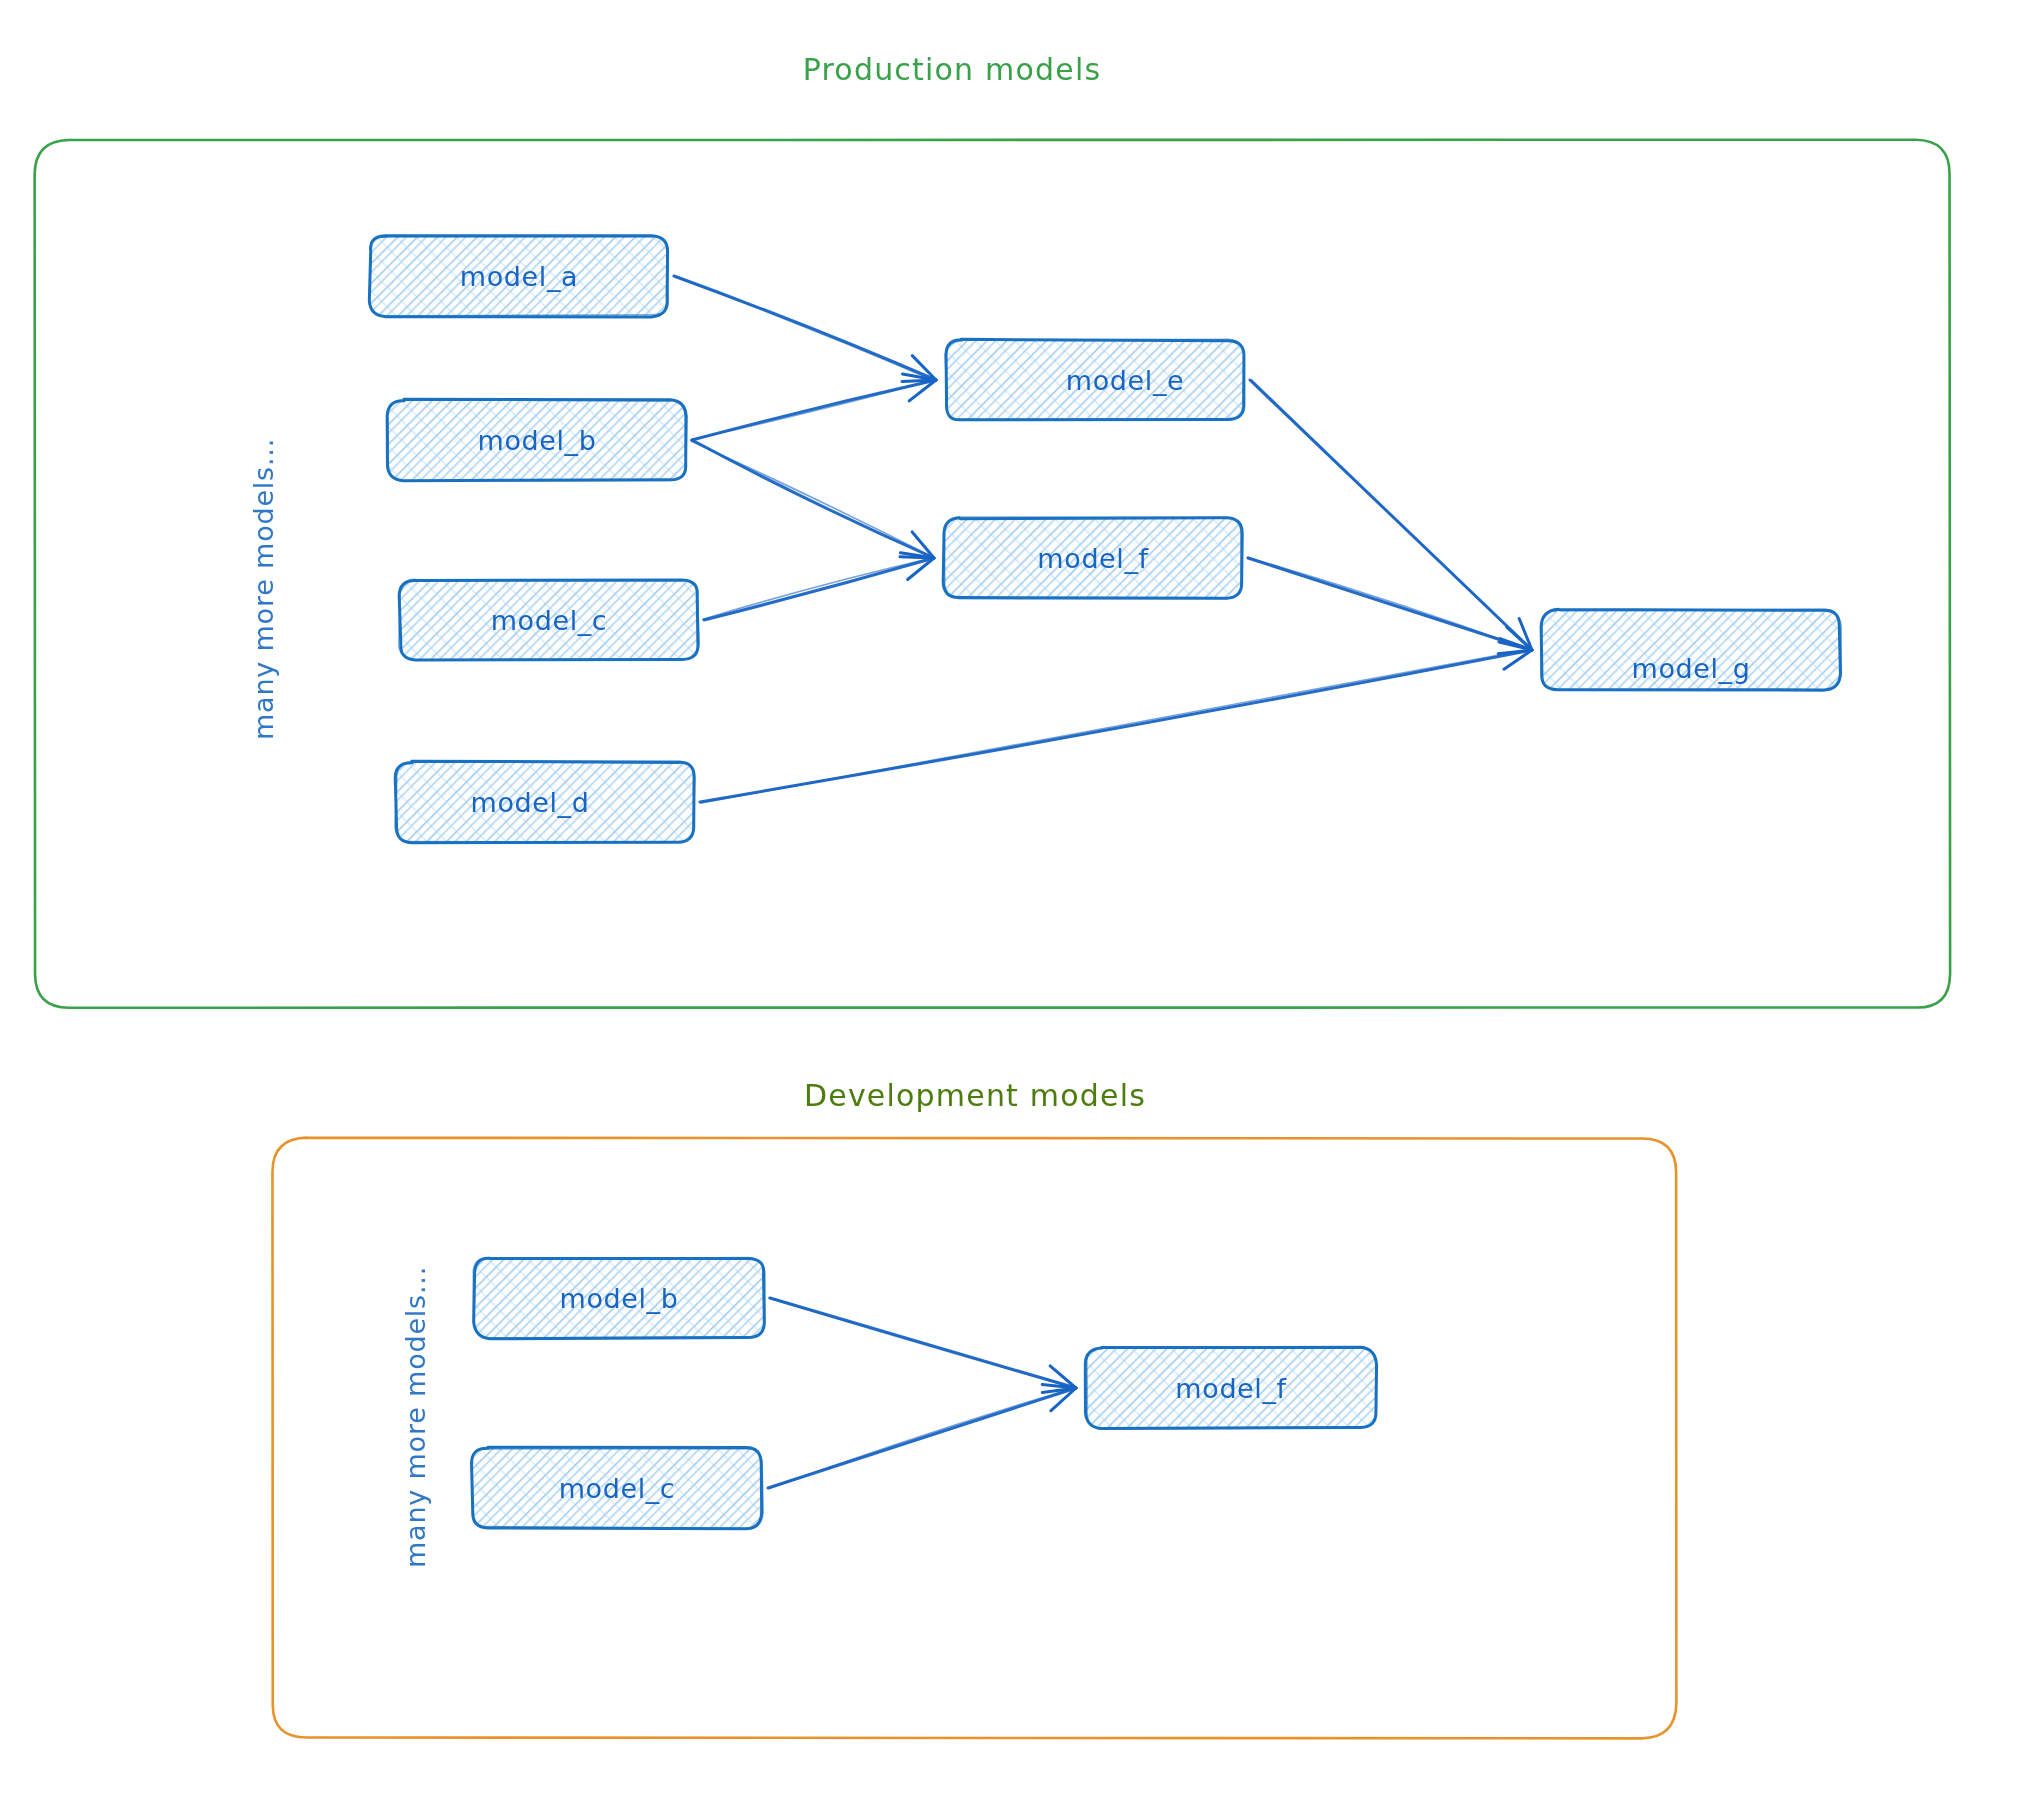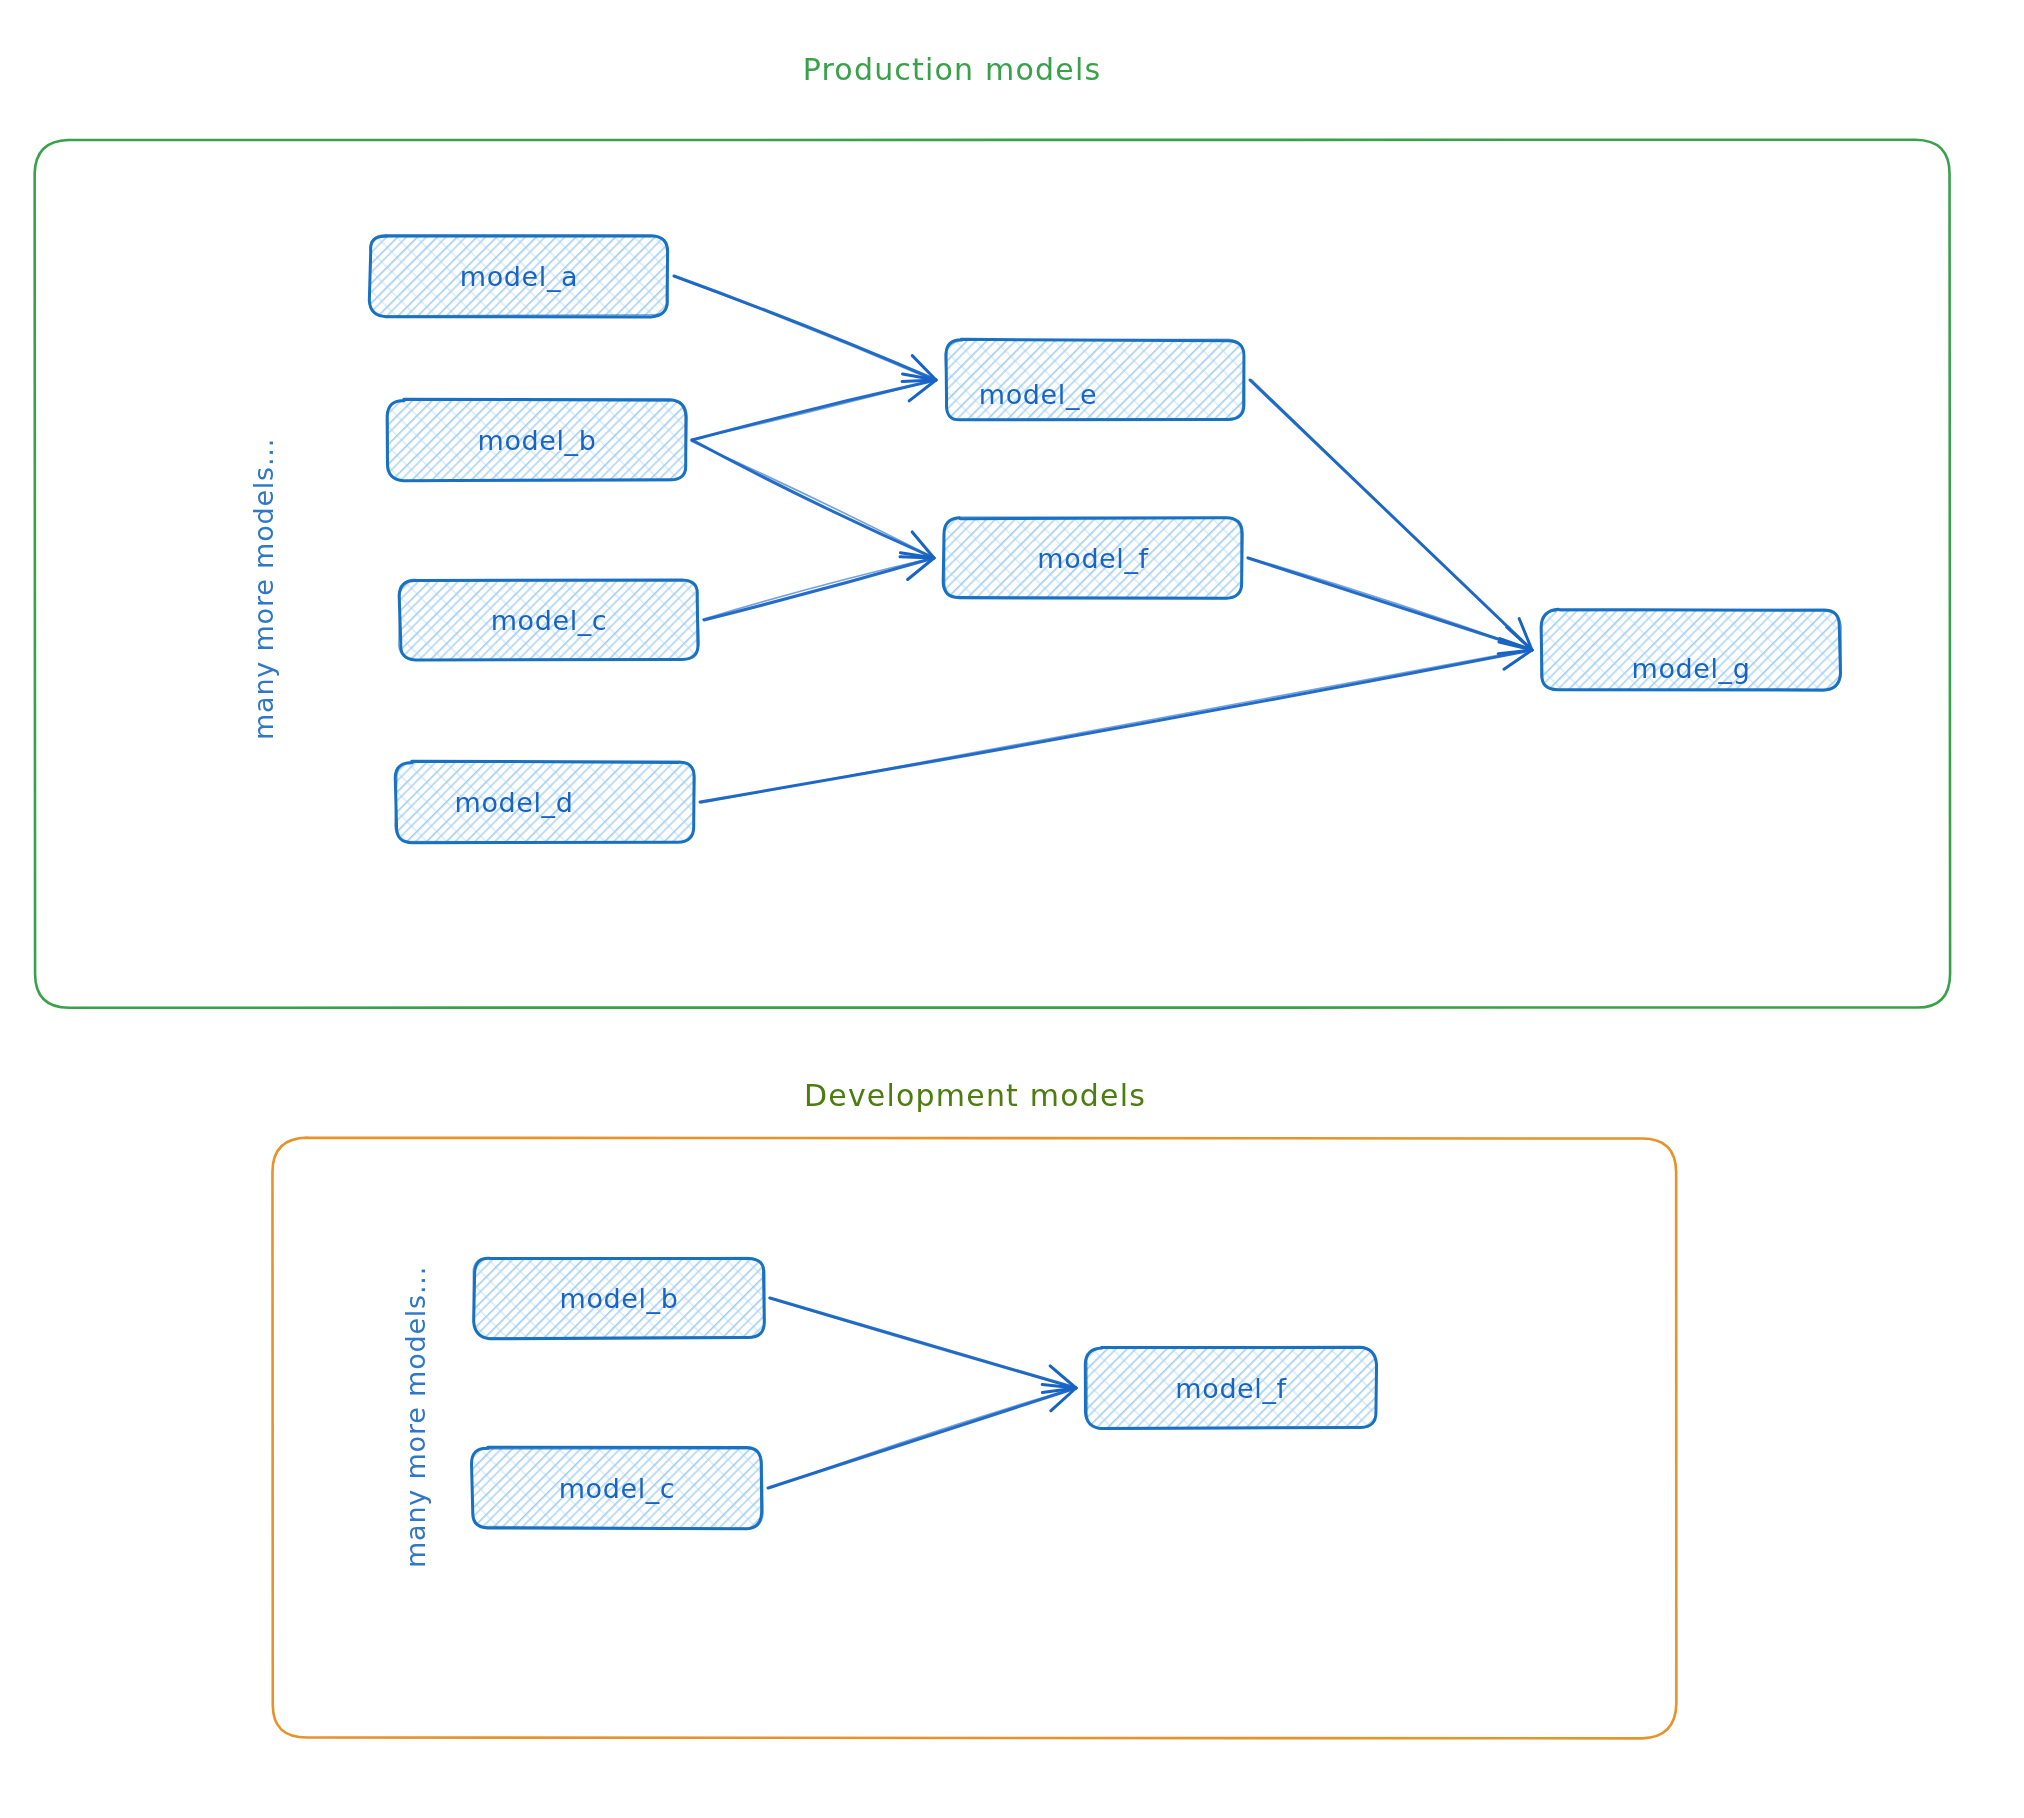--- a/index.html
+++ b/index.html
@@ -198,23 +198,23 @@
     </g>
 </svg>
 
 <div id="overlay">
     <div class="node-label" style="left: 519px; top: 276px;">model_a</div>
     <div class="hit" style="left: 370px; top: 236px; width: 298px; height: 80px;"></div>
     <div class="node-label" style="left: 537px; top: 440px;">model_b</div>
     <div class="hit" style="left: 388px; top: 400px; width: 298px; height: 80px;"></div>
     <div class="node-label" style="left: 549px; top: 620px;">model_c</div>
     <div class="hit" style="left: 400px; top: 580px; width: 298px; height: 80px;"></div>
-    <div class="node-label" style="left: 514px; top: 802px;">model_d</div>
+    <div class="node-label" style="left: 530px; top: 802px;">model_d</div>
     <div class="hit" style="left: 396px; top: 762px; width: 298px; height: 80px;"></div>
-    <div class="node-label" style="left: 1038px; top: 380px; margin-top: 14px;">model_e</div>
+    <div class="node-label" style="left: 1125px; top: 380px;">model_e</div>
     <div class="hit" style="left: 946px; top: 340px; width: 298px; height: 80px;"></div>
     <div class="node-label" style="left: 1093px; top: 558px;">model_f</div>
     <div class="hit" style="left: 944px; top: 518px; width: 298px; height: 80px;"></div>
     <div class="node-label" style="left: 1691px; top: 668px;">model_g</div>
     <div class="hit" style="left: 1542px; top: 610px; width: 298px; height: 80px;"></div>
     <div class="group-title prod" style="left: 952px; top: 52px; color: rgb(58, 161, 75);">Production models</div>
     <div class="side-label" style="left: 248px; top: 740px; color: rgb(48, 119, 198);">many more models...</div>
     <div class="node-label" style="left: 619px; top: 1298px;">model_b</div>
     <div class="hit" style="left: 474px; top: 1258px; width: 290px; height: 80px;"></div>
     <div class="node-label" style="left: 617px; top: 1488px;">model_c</div>

